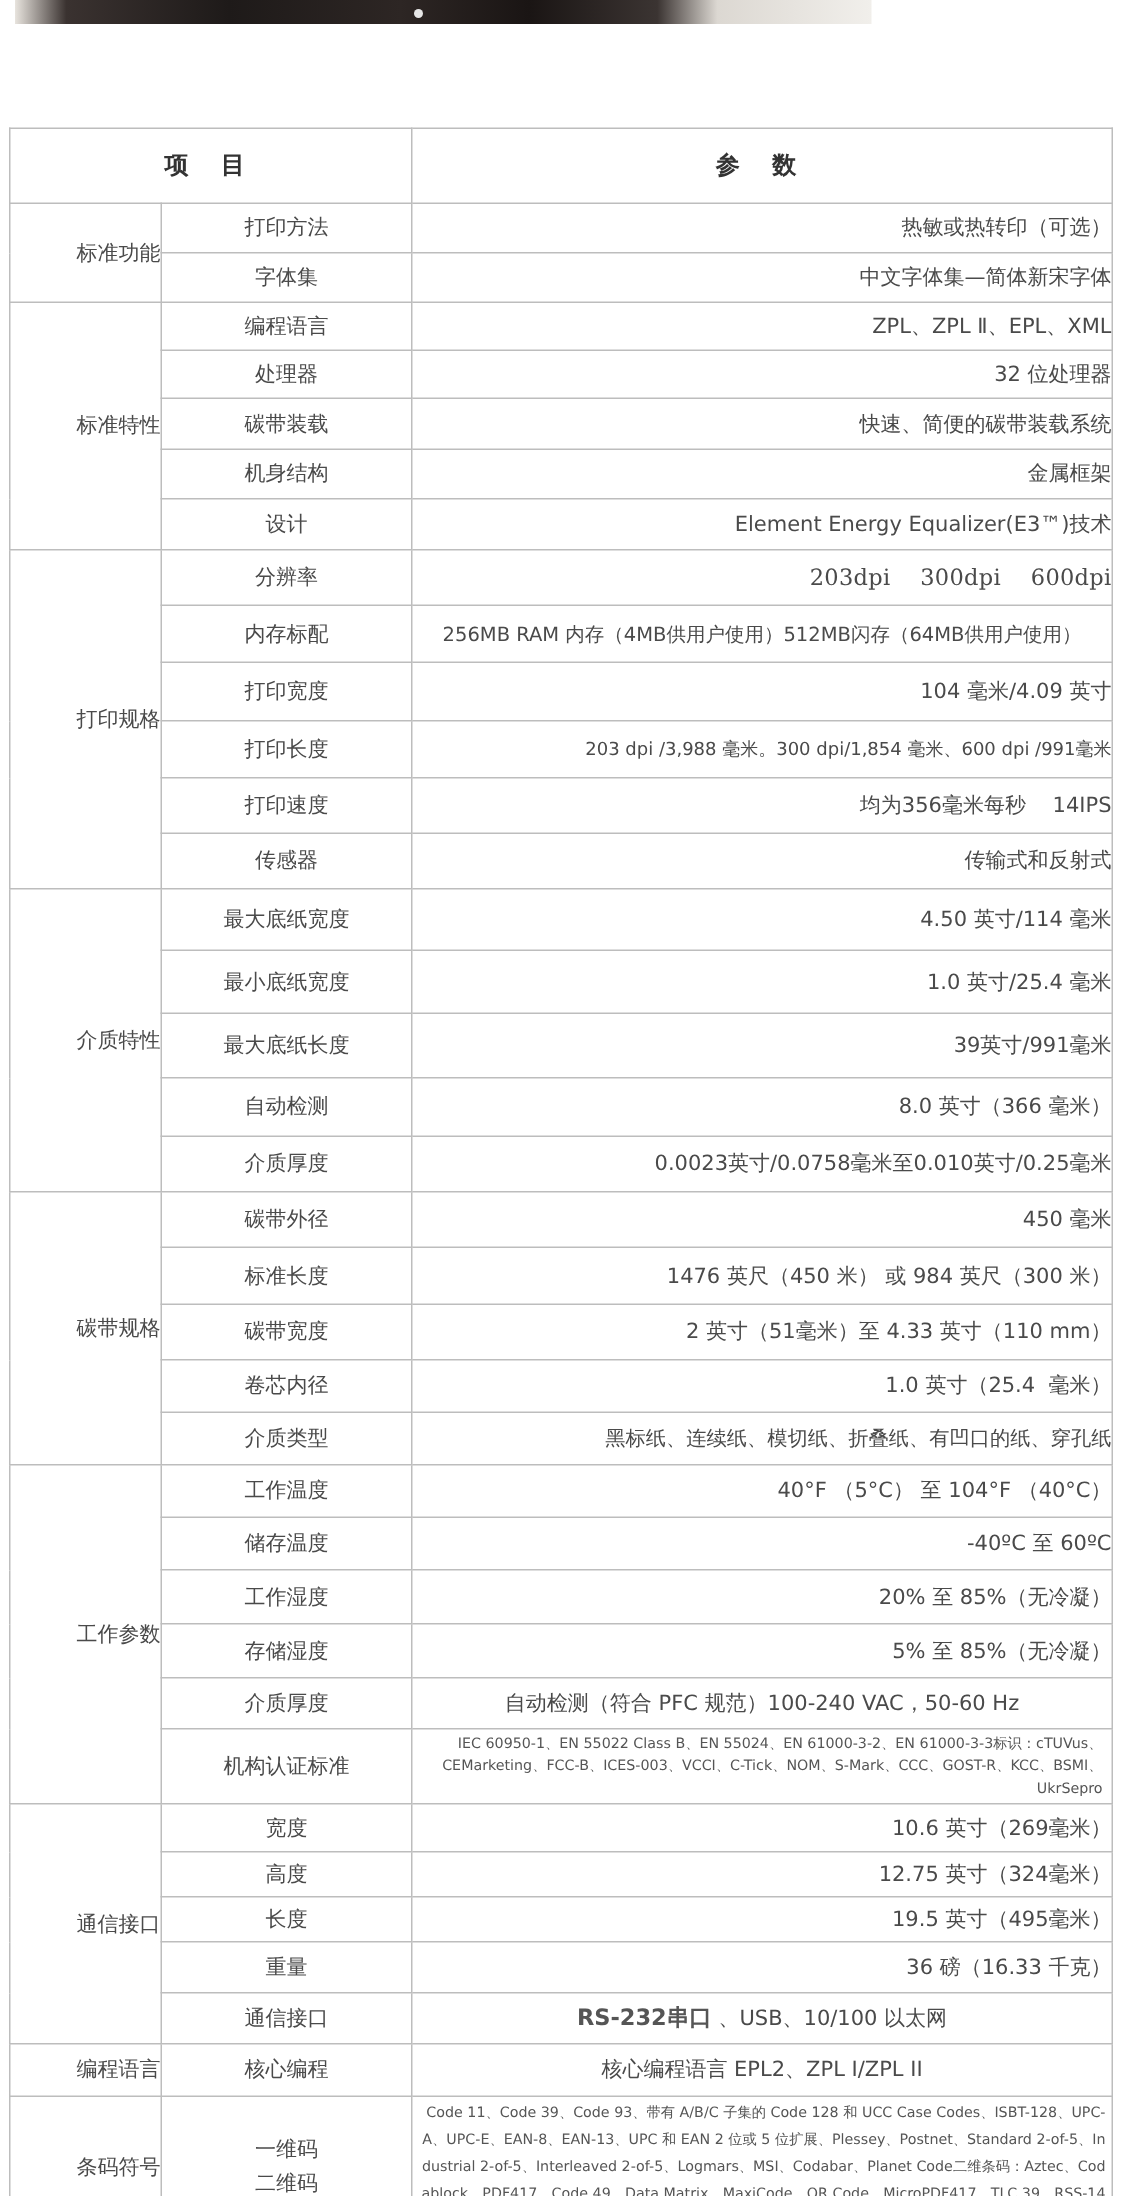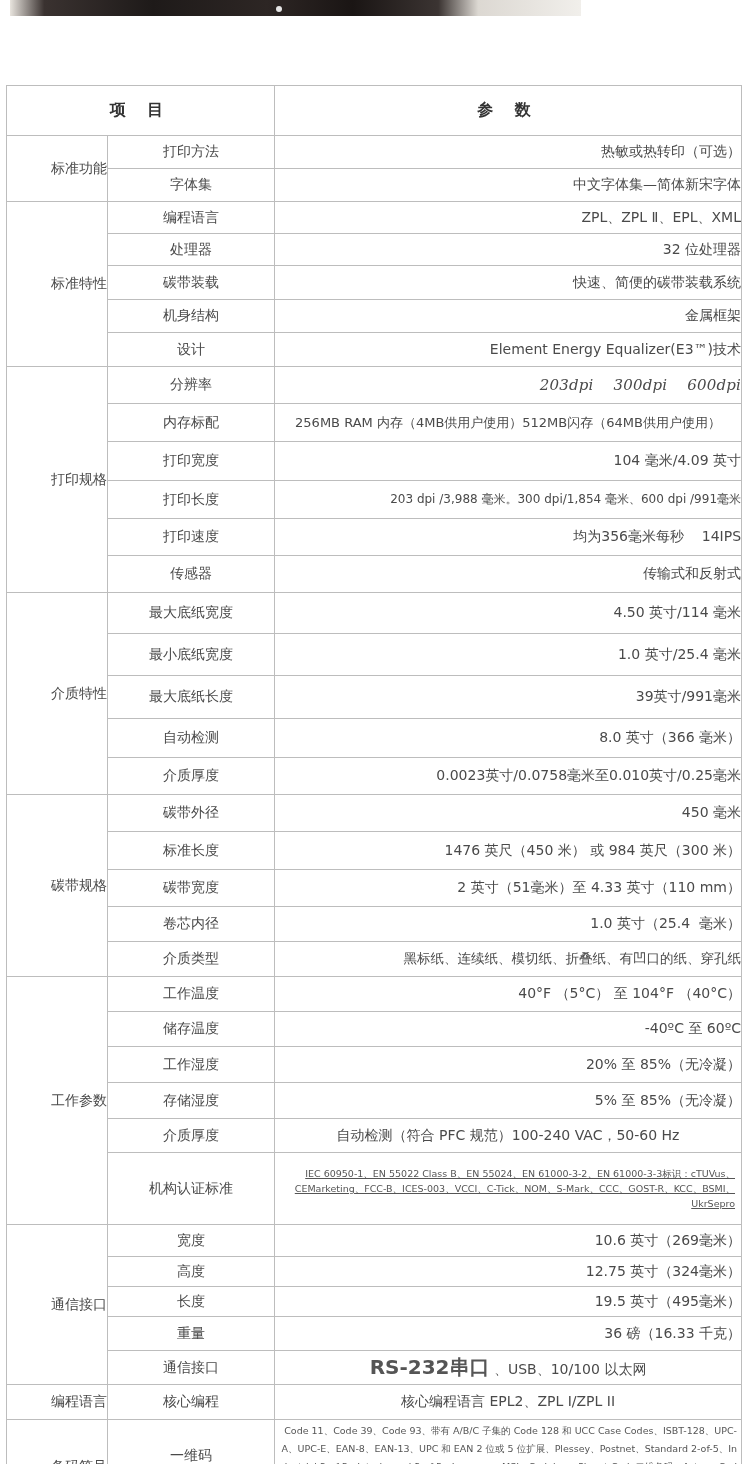--- a/index.html
+++ b/index.html
@@ -10,25 +10,25 @@
   .photo .dot { position: absolute; left: 266px; top: 6px; width: 6px; height: 6px; border-radius: 50%; background: #e6e6e6; }
   table.spec { position: absolute; left: 6px; top: 85px; width: 735px;
                border-collapse: collapse; table-layout: fixed; }
   table.spec td, table.spec th { border: 1px solid #bdbdbd; padding: 0; font-weight: normal;
                font-size: 14px; color: #4a4a4a; vertical-align: middle; }
   table.spec th { font-size: 16px; font-weight: bold; color: #333; text-align: center; letter-spacing: 8px; }
   td.cat { text-align: right; }
   td.item { text-align: center; }
   td.val { text-align: right; padding-left: 104px; white-space: nowrap; overflow: hidden; }
   td.val.center { text-align: center; padding-left: 0; }
-  td.val.mono { font-family: "DejaVu Serif", "Liberation Serif", serif; font-size: 15px; letter-spacing: 0.2px; font-style: italic; }
+  td.val.mono { font-family: "DejaVu Serif", "Liberation Serif", serif; font-size: 15px; letter-spacing: 0.2px; }
   td.val.small { font-size: 13px; padding-left: 100px; }
-  td.val.tiny { font-size: 9.5px; padding: 13px 6px; white-space: normal; line-height: 15px; color: #555; text-decoration: underline; }
+  td.val.tiny { font-size: 9.5px; padding: 2px 6px; white-space: normal; line-height: 15px; color: #555; }
   td.val.code { font-size: 9.5px; padding: 2px 4px; white-space: normal; line-height: 18px; color: #555; word-break: break-all; }
-  .bold232 { font-weight: bold; font-size: 20px; color: #555; }
+  .bold232 { font-weight: bold; font-size: 15px; color: #555; }
   .two-line { line-height: 23px; }
 </style>
 </head>
 <body>
 
 <div class="photo">
     <span class="dot"></span>
   </div>
 
 <table class="spec">

